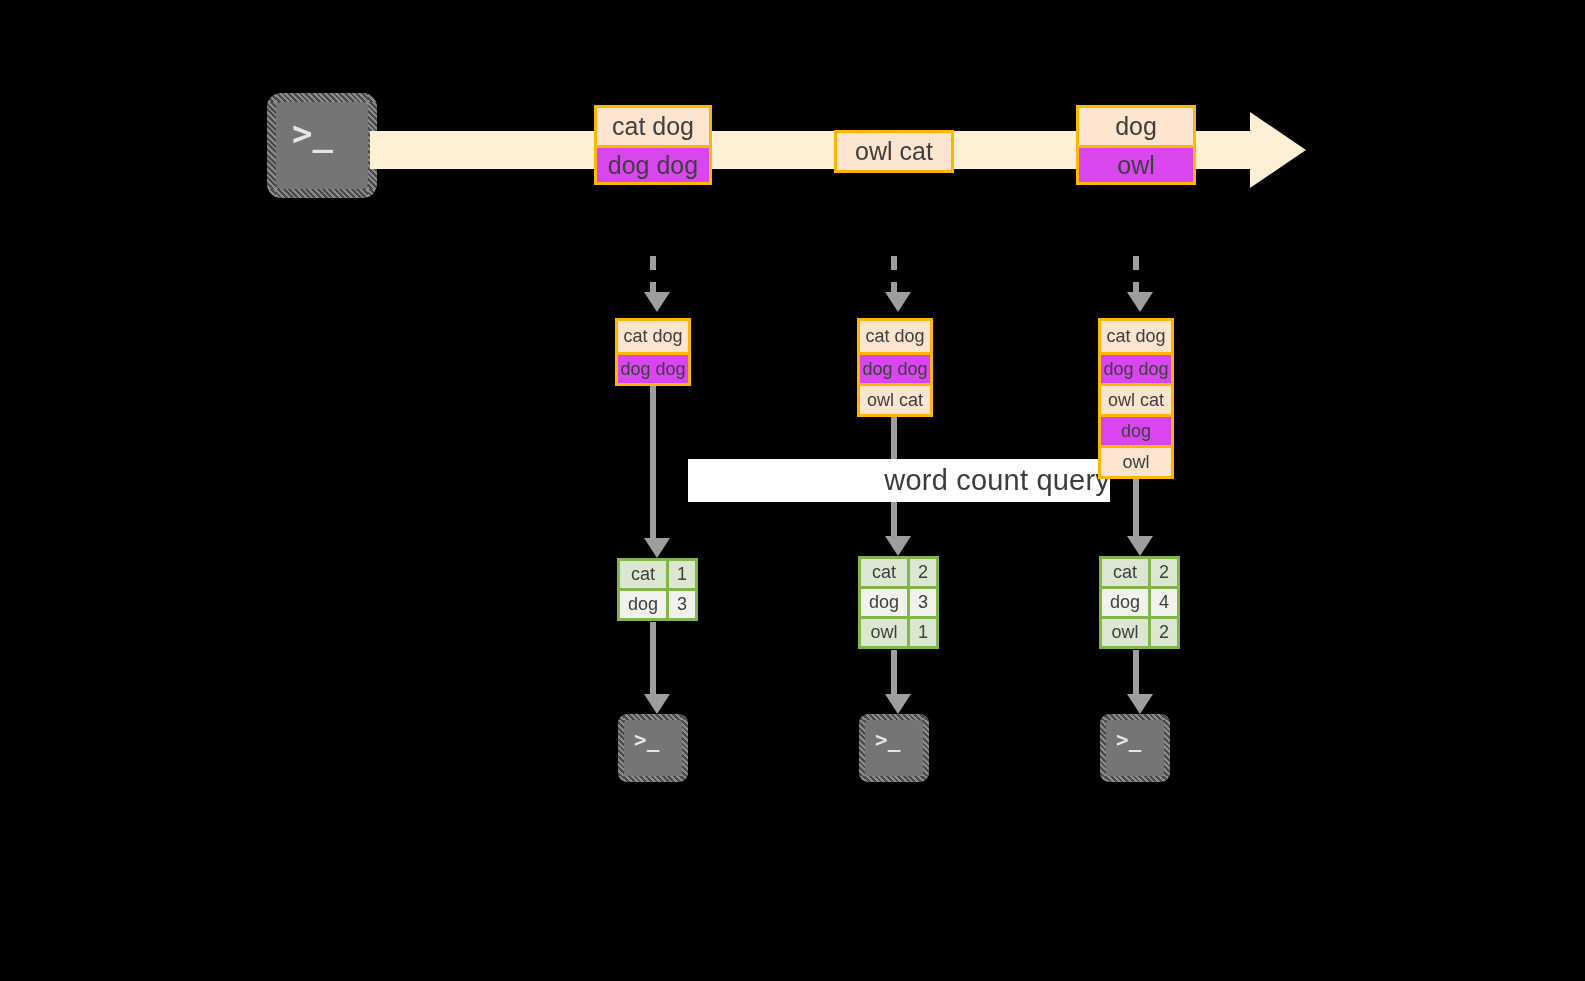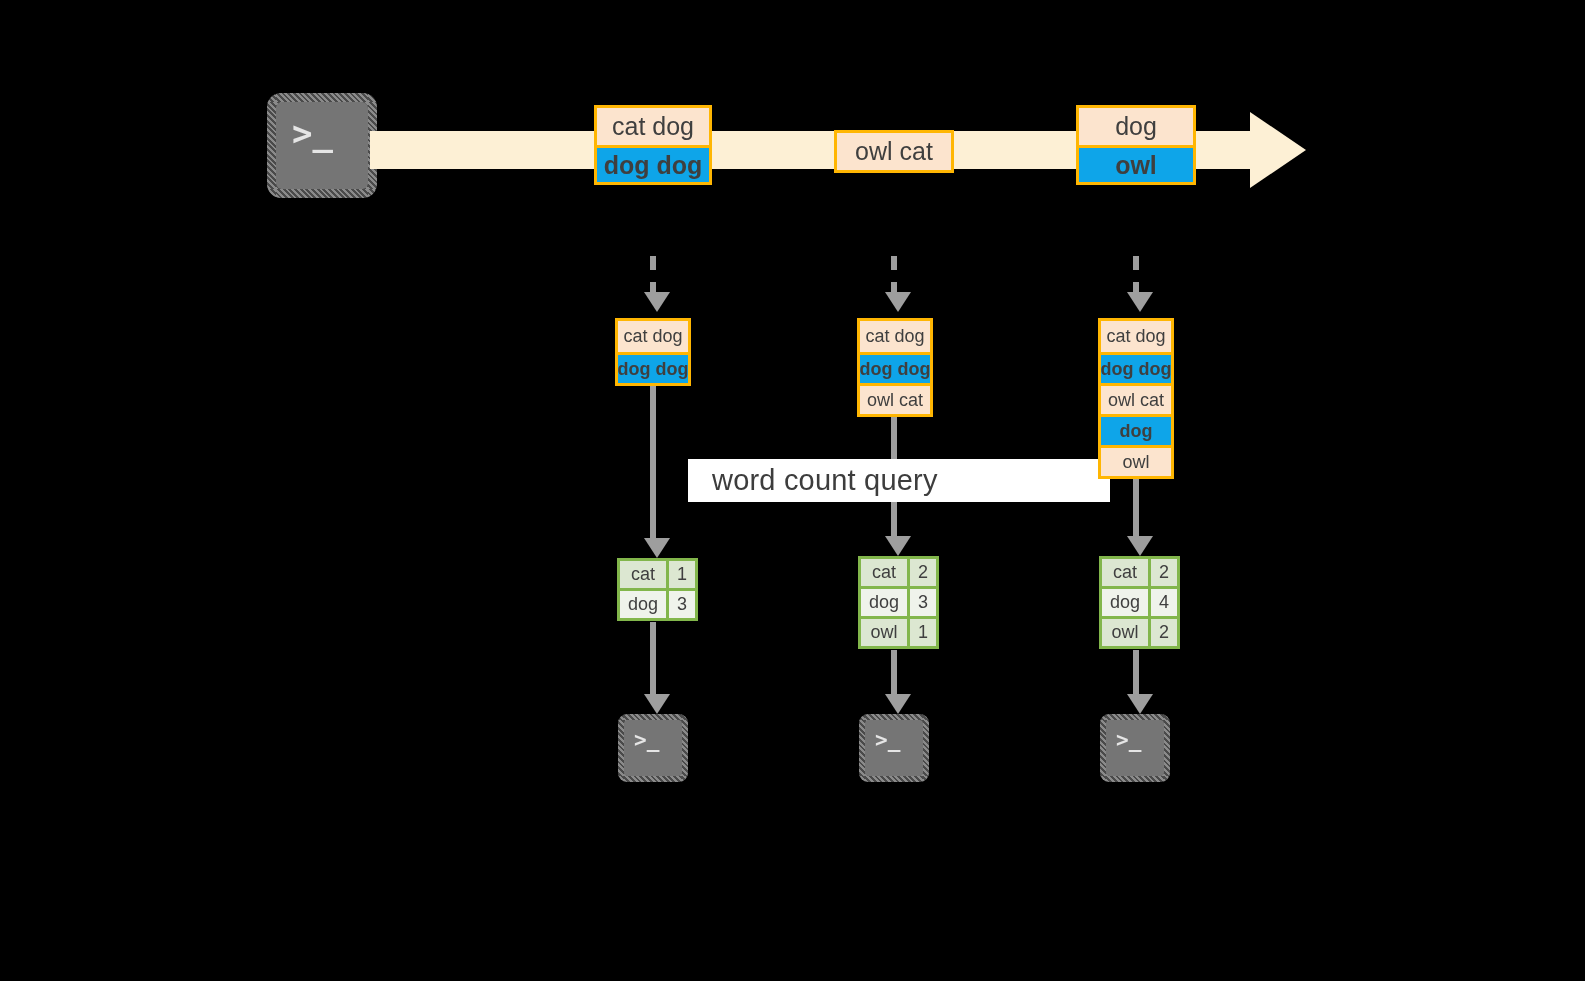--- a/index.html
+++ b/index.html
@@ -108,21 +108,21 @@
   }
   .evt-row {
     box-sizing: border-box;
     display: flex;
     align-items: center;
     justify-content: center;
     color: #3f3f3f;
     white-space: nowrap;
   }
   .evt-row.shade-a { background: #FCE4CE; }
-  .evt-row.shade-b { background: #0ea5e9; font-weight: bold; }
+  .evt-row.shade-b { background: #d946ef; }
   .evt-row + .evt-row { border-top: 3px solid #FFB602; }
 
   
   .lane .evt-row {
     height: 37px;
     font-size: 25px;
     padding: 0 14px;
   }
   #evt-cat-dog-dog-dog {
     left: 594px;
@@ -216,21 +216,21 @@
   
   #query-label {
     position: absolute;
     left: 688px;
     top: 459px;
     width: 422px;
     height: 43px;
     background: #FFFFFF;
     display: flex;
     align-items: center;
-    justify-content: flex-start;
+    justify-content: flex-end;
     z-index: 5;
   }
   #query-label .label-text {
     font-size: 29px;
     color: #3d3d3d;
     letter-spacing: 0.2px;
     white-space: nowrap;
     padding-left: 24px;
   }
 </style>

